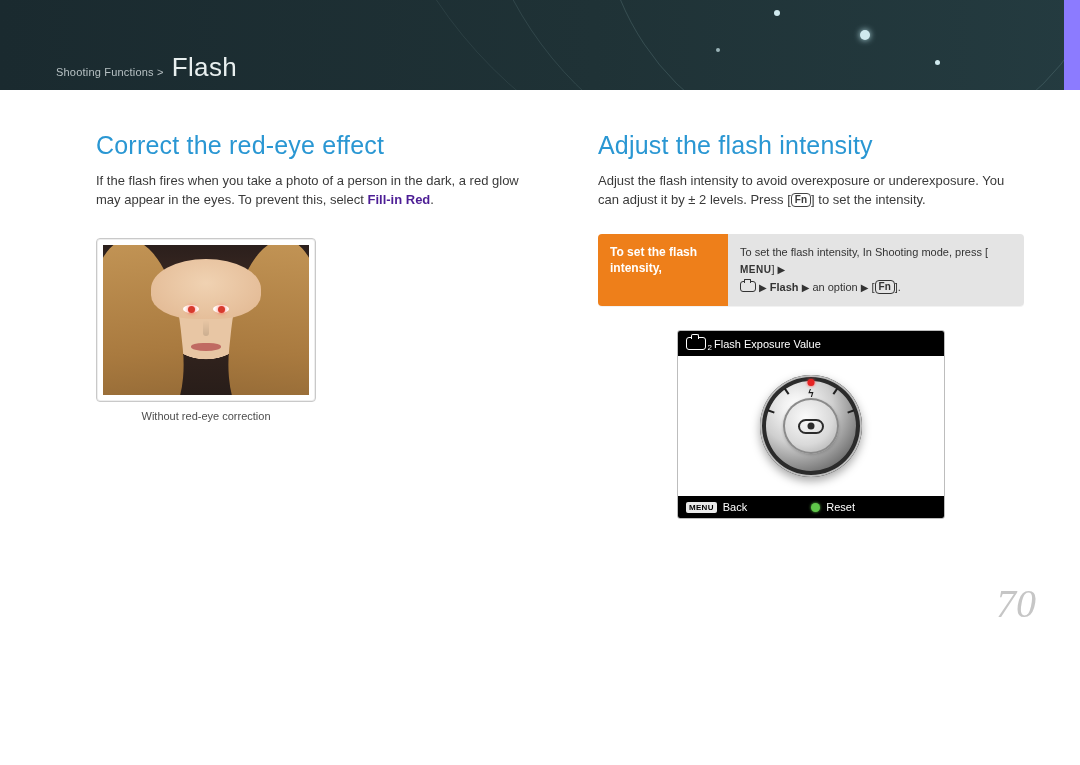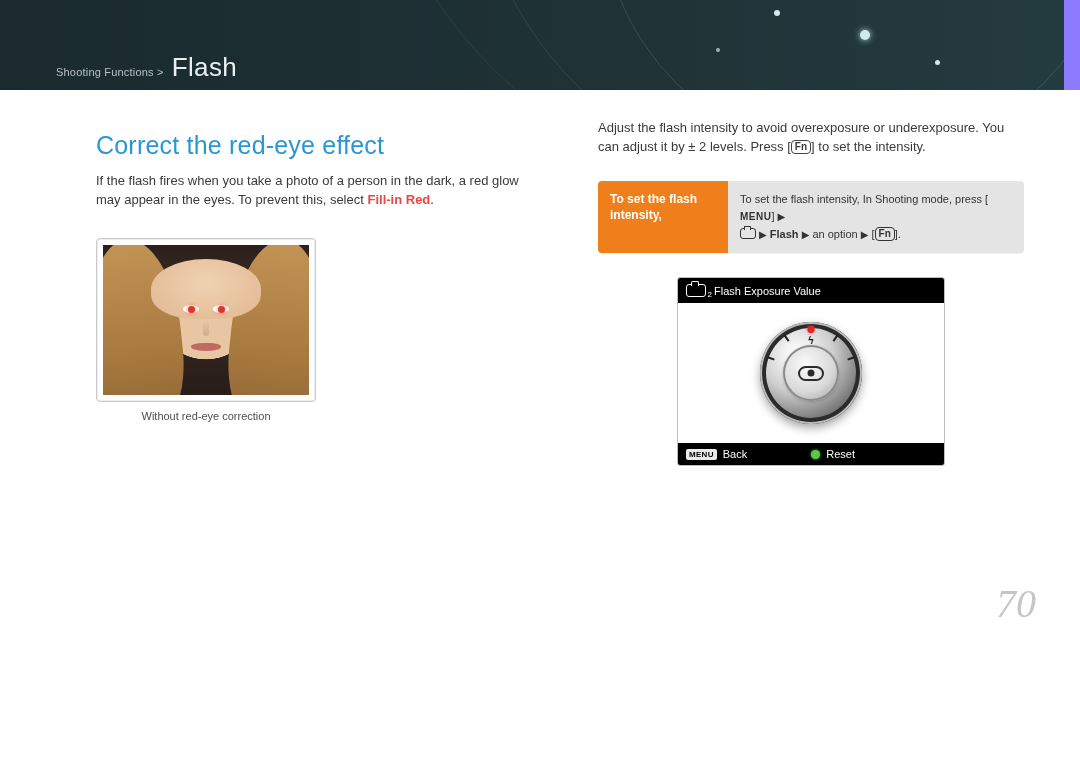--- a/index.html
+++ b/index.html
@@ -21,21 +21,21 @@
   }
   .crumb-small { font-size: 11px; letter-spacing: .2px; opacity: .85; }
   .crumb-big { font-size: 26px; font-weight: 300; font-family: "Arial Narrow", Arial, sans-serif; color: #e8efef; letter-spacing: .4px; }
 
   .content { position: absolute; top: 105px; left: 0; width: 1080px; padding: 14px 56px 0 56px; display: flex; gap: 36px; }
   .col { width: 480px; margin-left: 40px; }
 
   h2.section { font-size: 25px; font-weight: 400; color: #2a97d3; margin: 12px 0 12px 0; letter-spacing: .2px; }
 
   .para { font-size: 13px; color: #3a3a3a; line-height: 1.45; }
-  .para b { color: #ef4444; text-align: center; }
+  .para b { color: #4c1d95; text-align: center; }
   .fn-box { display: inline-block; border: 1px solid #444; border-radius: 4px; padding: 0 3px; font-size: 10px; line-height: 12px; font-weight: bold; vertical-align: 1px; }
 
   
   .pair { display: flex; gap: 20px; margin-top: 28px; }
   .thumb { width: 220px; }
   .thumb-box {
     width: 220px; height: 164px; border: 1px solid #c9c9c9; border-radius: 4px;
     padding: 6px; background: #fff; box-shadow: 0 0 0 1px #eee inset;
   }
   .face {
@@ -169,20 +169,21 @@
               <div class="mouth"></div>
             </div>
           </div>
           <div class="caption">Without red-eye correction</div>
         </div>
 
       </div>
     </div>
 
     <div class="col">
+      <h2 class="section">Adjust the flash intensity</h2>
       <p class="para">
         Adjust the flash intensity to avoid overexposure or underexposure. You can adjust it by ± 2 levels. Press [<span class="fn-box">Fn</span>] to set the intensity.
       </p>
 
       <div class="instr">
         <div class="instr-left">To set the flash intensity,</div>
         <div class="instr-right">
           <span>To set the flash intensity, In Shooting mode, press [</span><span class="menu-tag">MENU</span><span>]</span>
           <span class="arrow">▶</span><br>
           <span class="cam2"></span>

